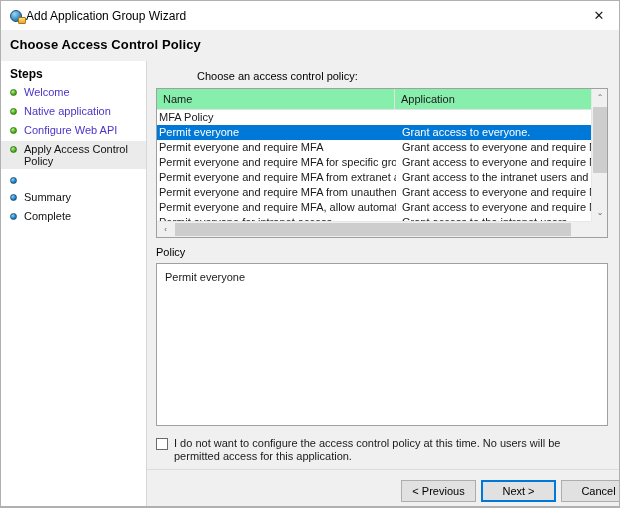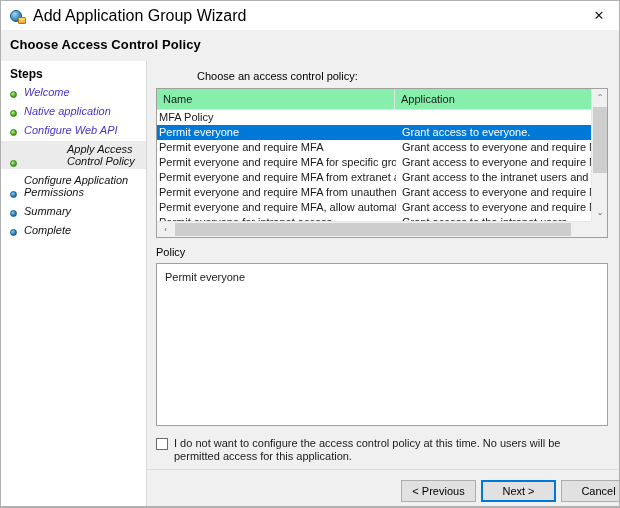--- a/index.html
+++ b/index.html
@@ -51,22 +51,21 @@
   #title-icon .plug {
     position: absolute;
     right: 0; bottom: 0;
     width: 8px; height: 7px;
     background: linear-gradient(180deg,#ffe07a 0%, #e8a92b 100%);
     border: 1px solid #a9761a;
     box-sizing: border-box;
     border-radius: 1px;
   }
   #title-text {
-    margin-left: 7px;
-    font-size: 16px;
+    font-size: 12px;
     color: #000000;
     white-space: nowrap;
   }
   #close-button {
     position: absolute;
     right: 0; top: 0;
     width: 44px; height: 29px;
     display: flex;
     align-items: center;
     justify-content: center;
@@ -105,28 +104,26 @@
     box-sizing: border-box;
   }
   #steps-title {
     margin: 6px 16px 0 9px;
     font-size: 12px;
     font-weight: bold;
     color: #000000;
   }
   .step-row {
     display: flex;
-    align-items: flex-end;
+    align-items: flex-start;
     padding: 2px 4px 2px 9px;
     margin-top: 3px;
-    font-style: italic;
   }
   .step-row.active {
     background: #ebebeb;
-    gap: 43px;
   }
   .step-bullet {
     width: 7px; height: 7px;
     border-radius: 50%;
     margin-top: 3px;
     margin-right: 7px;
     flex: none;
   }
   .step-bullet.green {
     background: radial-gradient(circle at 33% 30%, #b6f08a 0%, #4fb01c 60%, #2c7a10 100%);
@@ -423,21 +420,20 @@
       <div class="step-row">
         <span class="step-bullet green"></span>
         <span class="step-label">Configure Web API</span>
       </div>
       <div class="step-row active">
         <span class="step-bullet green"></span>
         <span class="step-label">Apply Access Control Policy</span>
       </div>
       <div class="step-row pending">
         <span class="step-bullet blue"></span>
-        <span class="step-label">Configure Application Permissions</span>
       </div>
       <div class="step-row pending">
         <span class="step-bullet blue"></span>
         <span class="step-label">Summary</span>
       </div>
       <div class="step-row pending">
         <span class="step-bullet blue"></span>
         <span class="step-label">Complete</span>
       </div>
     </div>

